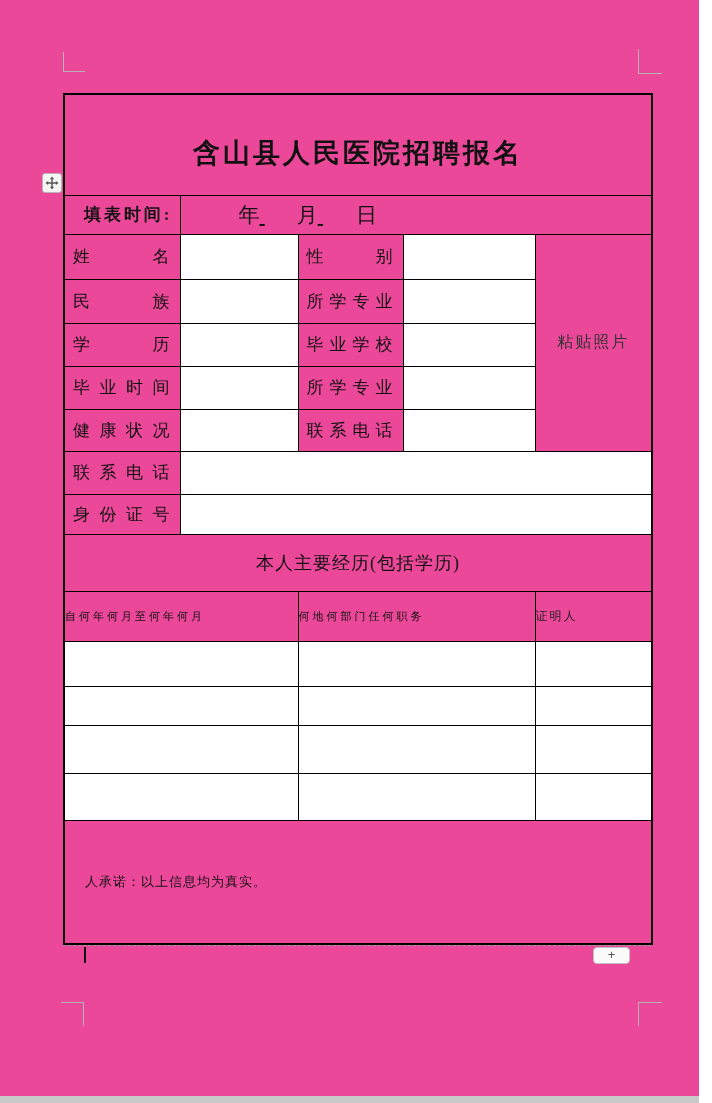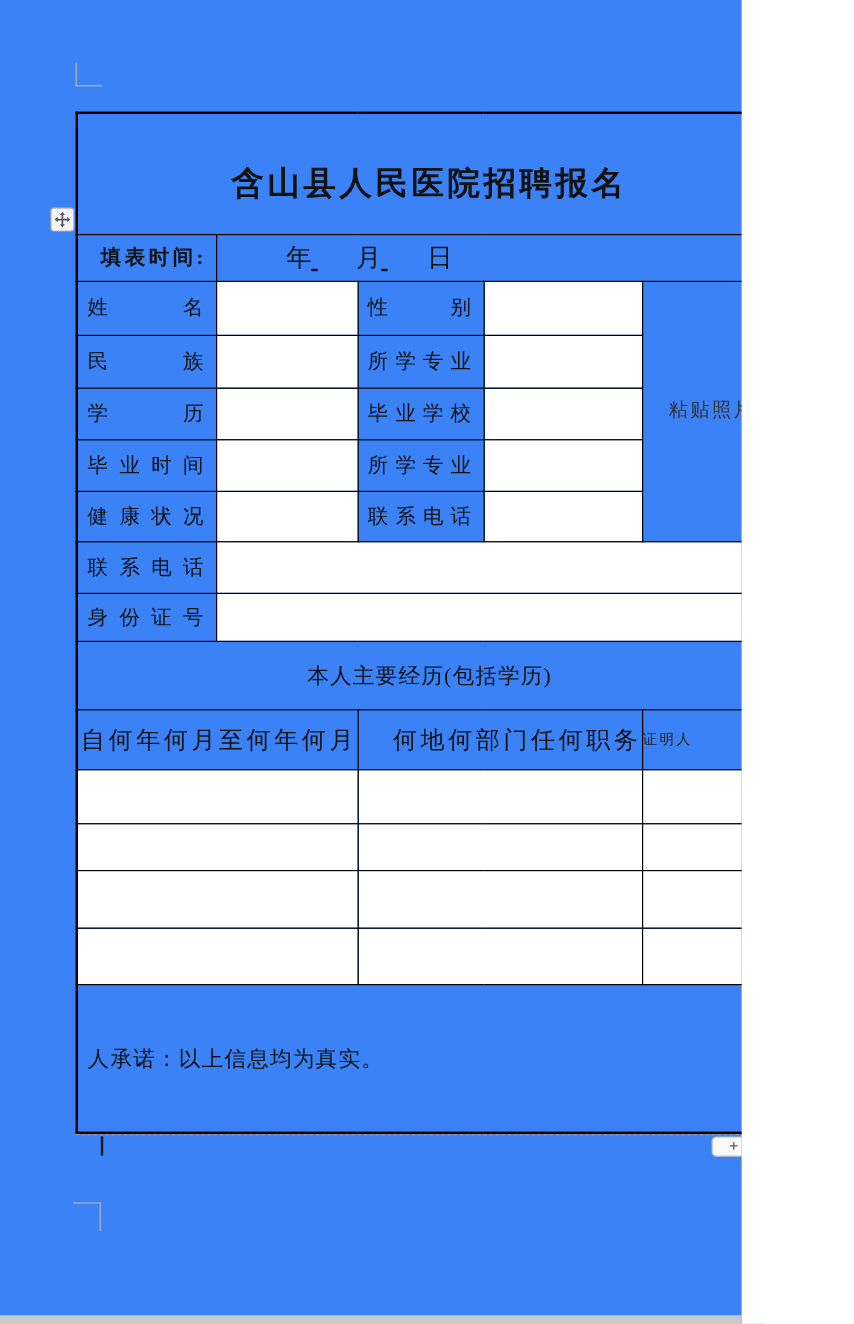--- a/index.html
+++ b/index.html
@@ -1,19 +1,19 @@
 <!DOCTYPE html>
 <html><head>
 <meta charset="utf-8">
 <style>
   * { margin:0; padding:0; box-sizing:border-box; }
   html,body { background:#ffffff; }
   .screen {
-    position:relative; width:618px; height:1103px;
-    background:#3b82f6; overflow:hidden;
+    position:relative; width:699px; height:1103px;
+    background:#ec4899; overflow:hidden;
     font-family:"Liberation Serif","DejaVu Serif",serif;
     color:#111;
   }
 
   
   table.form {
     position:absolute; left:63px; top:93px; width:588px;
     border-collapse:collapse; table-layout:fixed;
     border:2px solid #000;
   }
@@ -26,24 +26,24 @@
           padding:0 10px 0 8px; }
   .fill-label { font-weight:bold;padding-left:19px; }
 
   .ymd-cell { font-size:21px; padding-left:58px;text-decoration:underline; }
   .ymd-cell span { display:inline-block; }
   .ymd-cell .m { margin-left:32px; } .ymd-cell .d { margin-left:33px; }
 
   .photo-cell { text-align:center; font-size:16px; letter-spacing:2px; color:#333; }
 
   .exp-title-cell { text-align:center; font-size:18px; letter-spacing:1px;margin-top:45px; }
-  .exp-head { text-align:right; font-size:20px; letter-spacing:3px; }
+  .exp-head { text-align:left; font-size:11px; letter-spacing:3px; }
   .exp-head-small { text-align:left; font-size:12px; letter-spacing:2px; color:#222; }
 
-  .pledge-cell { font-size:18px; padding-left:8px; letter-spacing:1px; }
+  .pledge-cell { font-size:13px; padding-left:20px; letter-spacing:1px; }
 
   .blank { background:#fff; }
 
   
   .corner-mark { position:absolute; }
   .mark-tl { left:63px; top:52px;  width:22px; height:20px;
              border-left:1px solid #b3b3b3; border-bottom:1px solid #b3b3b3; }
   .mark-tr { left:638px; top:49px; width:24px; height:25px;
              border-left:1px solid #b3b3b3; border-bottom:1px solid #b3b3b3; }
   .mark-bl { left:61px; top:1002px; width:23px; height:24px;

